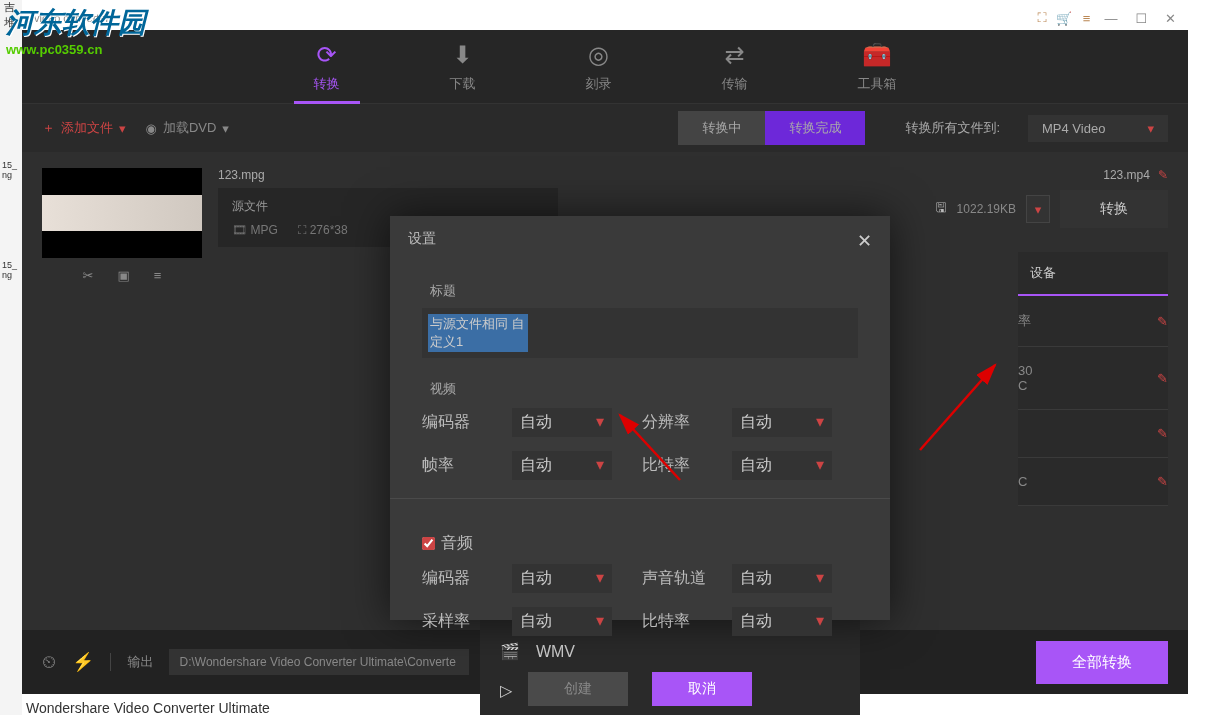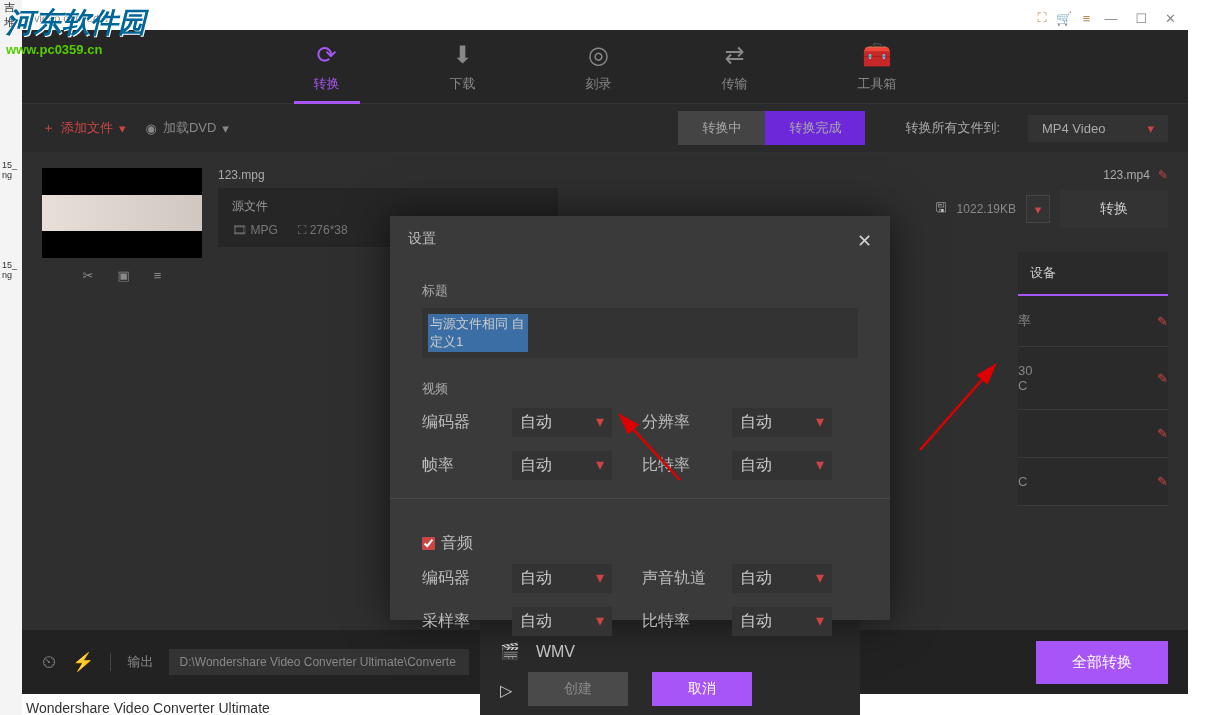--- a/index.html
+++ b/index.html
@@ -43,21 +43,21 @@
 .rp-row .ed{color:#c44;cursor:pointer}
 .bottombar{height:64px;background:#222;display:flex;align-items:center;padding:0 20px;gap:16px}
 .bottombar .ic{color:#888;font-size:18px;cursor:pointer}
 .outpath{background:#333;border:none;color:#888;padding:6px 10px;width:300px;font-size:12px}
 .convallbtn{margin-left:auto;background:#a855f7;border:none;color:#fff;padding:12px 36px;cursor:pointer;font-size:15px}
 
 .modal{position:absolute;left:390px;top:216px;width:500px;height:404px;background:#3a3a3a;box-shadow:0 0 40px rgba(0,0,0,.6);color:#bbb;padding:0}
 .modal .mh{display:flex;justify-content:space-between;padding:14px 18px;font-size:14px}
 .modal .closex{cursor:pointer;color:#ccc;font-size:18px}
 .modal .sec{padding:6px 32px}
-.modal .lbl{color:#aaa;font-size:13px;margin:10px 0 8px}
+.modal .lbl{color:#aaa;font-size:13px;margin:10px 8px 8px}
 .modal .titleinp{width:100%;background:#333;border:none;padding:6px;color:#fff;font-size:13px}
 .modal .titleinp .sel{background:#3b6ea5;padding:1px 2px}
 .modal .grid{display:grid;grid-template-columns:70px 110px 70px 110px;gap:14px 20px;align-items:center;margin-top:10px}
 .modal .sel{background:#333;border:none;color:#ccc;padding:4px 8px;width:100px;display:inline-flex;justify-content:space-between;cursor:pointer}
 .modal .sel .arr{color:#c44}
 .modal .chk{display:flex;gap:6px;align-items:center;margin:16px 0 6px}
 .modal .chk input{accent-color:#c44}
 .modal .btns{display:flex;justify-content:center;gap:24px;padding:16px 0;margin-top:14px}
 .modal .btn{border:none;padding:8px 36px;cursor:pointer;font-size:14px}
 .modal .btn.create{background:#4a4a4a;color:#888}

